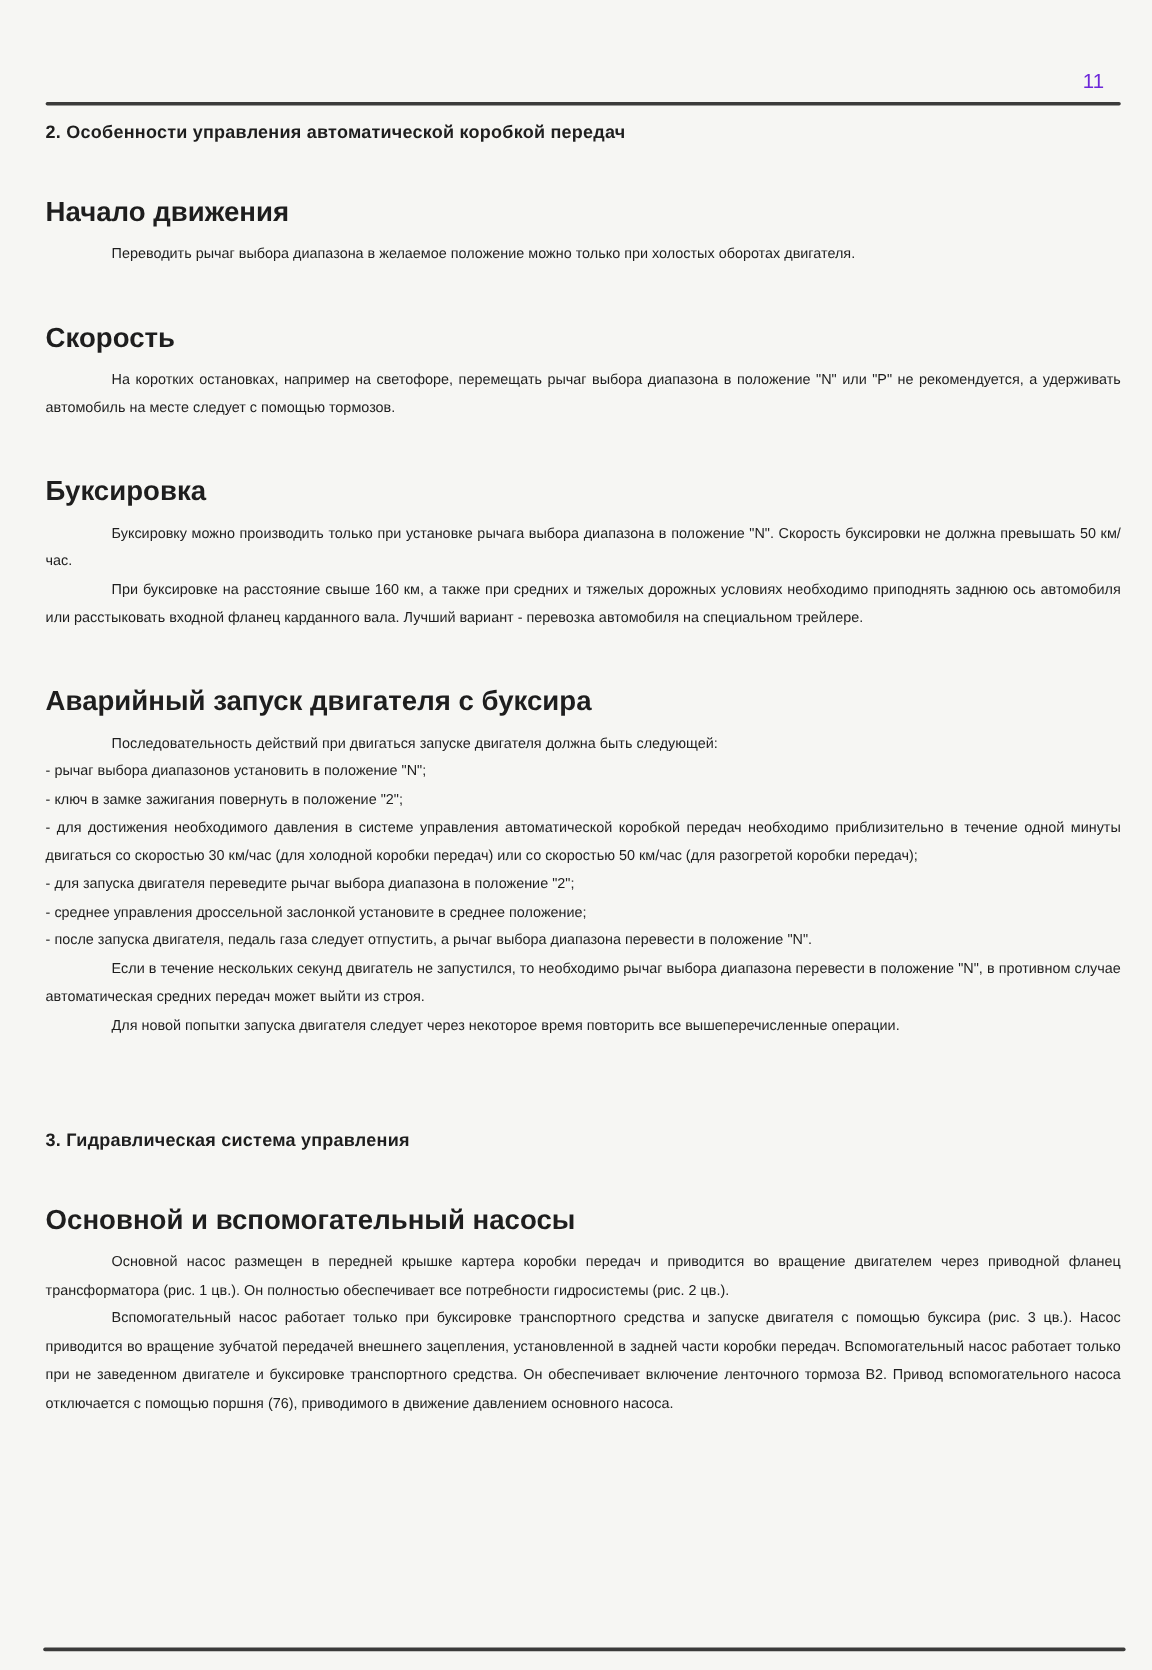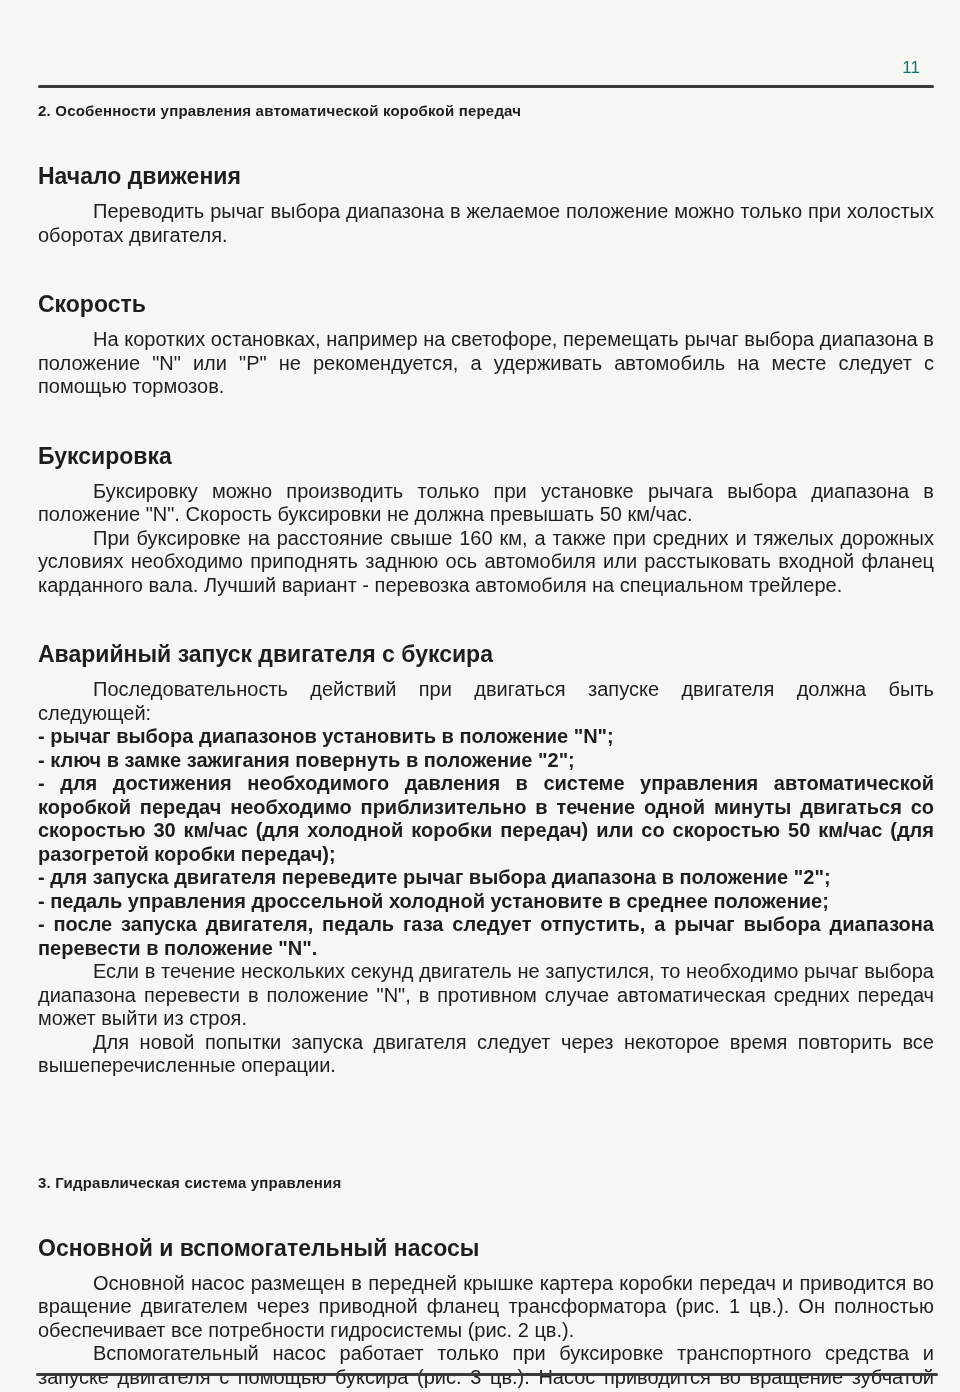--- a/index.html
+++ b/index.html
@@ -17,21 +17,21 @@
     padding: 58px 26px 0 38px;
     font-family: "Liberation Sans", "DejaVu Sans", sans-serif;
     color: #1e1e1e;
     overflow: hidden;
   }
   .page-number {
     text-align: right;
     font-size: 17px;
     padding-right: 14px;
     margin-bottom: 7px;
-    color: #0f766e;
+    color: #6d28d9;
   }
   .rule {
     height: 3px;
     background: #3b3b3a;
     border-radius: 2px;
   }
   .rule.top {
     margin-bottom: 14px;
   }
   .rule.bottom {
@@ -40,39 +40,38 @@
     right: 22px;
     bottom: 16px;
   }
   .chapter-title {
     font-size: 15px;
     font-weight: bold;
     margin: 8px 0 0 0;
     letter-spacing: 0.2px;
   }
   .chapter-title.second {
-    margin-top: 96px;
+    margin-top: 76px;
   }
   .section-title {
     font-size: 23px;
     font-weight: bold;
     margin: 44px 0 10px 0;
   }
   .para {
-    font-size: 20px;
+    font-size: 12px;
     line-height: 23.5px;
     margin: 0;
     text-align: justify;
   }
   .para.indent {
     text-indent: 55px;
   }
   .para.flush {
     text-indent: 0;
-    font-weight: bold;
   }
 </style>
 </head>
 <body>
 
 <div class="page">
 
   <div class="page-number">11</div>
   <div class="rule top"></div>
 
@@ -87,21 +86,21 @@
   <h2 class="section-title">Буксировка</h2>
   <p class="para indent">Буксировку можно производить только при установке рычага выбора диапазона в положение "N". Скорость буксировки не должна превышать 50 км/час.</p>
   <p class="para indent">При буксировке на расстояние свыше 160 км, а также при средних и тяжелых дорожных условиях необходимо приподнять заднюю ось автомобиля или расстыковать входной фланец карданного вала. Лучший вариант - перевозка автомобиля на специальном трейлере.</p>
 
   <h2 class="section-title">Аварийный запуск двигателя с буксира</h2>
   <p class="para indent">Последовательность действий при двигаться запуске двигателя должна быть следующей:</p>
   <p class="para flush">- рычаг выбора диапазонов установить в положение "N";</p>
   <p class="para flush">- ключ в замке зажигания повернуть в положение "2";</p>
   <p class="para flush">- для достижения необходимого давления в системе управления автоматической коробкой передач необходимо приблизительно в течение одной минуты двигаться со скоростью 30 км/час (для холодной коробки передач) или со скоростью 50 км/час (для разогретой коробки передач);</p>
   <p class="para flush">- для запуска двигателя переведите рычаг выбора диапазона в положение "2";</p>
-  <p class="para flush">- педаль управления дроссельной холодной установите в среднее положение;</p>
+  <p class="para flush">- среднее управления дроссельной заслонкой установите в среднее положение;</p>
   <p class="para flush">- после запуска двигателя, педаль газа следует отпустить, а рычаг выбора диапазона перевести в положение "N".</p>
   <p class="para indent">Если в течение нескольких секунд двигатель не запустился, то необходимо рычаг выбора диапазона перевести в положение "N", в противном случае автоматическая средних передач может выйти из строя.</p>
   <p class="para indent">Для новой попытки запуска двигателя следует через некоторое время повторить все вышеперечисленные операции.</p>
 
   <h1 class="chapter-title second">3. Гидравлическая система управления</h1>
 
   <h2 class="section-title">Основной и вспомогательный насосы</h2>
   <p class="para indent">Основной насос размещен в передней крышке картера коробки передач и приводится во вращение двигателем через приводной фланец трансформатора (рис. 1 цв.). Он полностью обеспечивает все потребности гидросистемы (рис. 2 цв.).</p>
   <p class="para indent">Вспомогательный насос работает только при буксировке транспортного средства и запуске двигателя с помощью буксира (рис. 3 цв.). Насос приводится во вращение зубчатой передачей внешнего зацепления, установленной в задней части коробки передач. Вспомогательный насос работает только при не заведенном двигателе и буксировке транспортного средства. Он обеспечивает включение ленточного тормоза В2. Привод вспомогательного насоса отключается с помощью поршня (76), приводимого в движение давлением основного насоса.</p>
 

